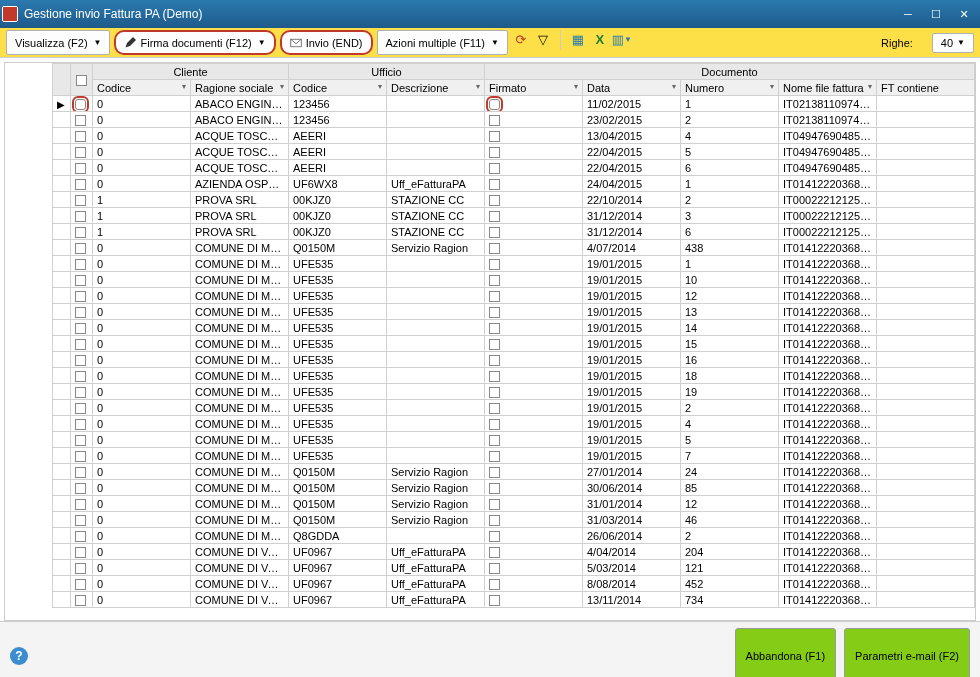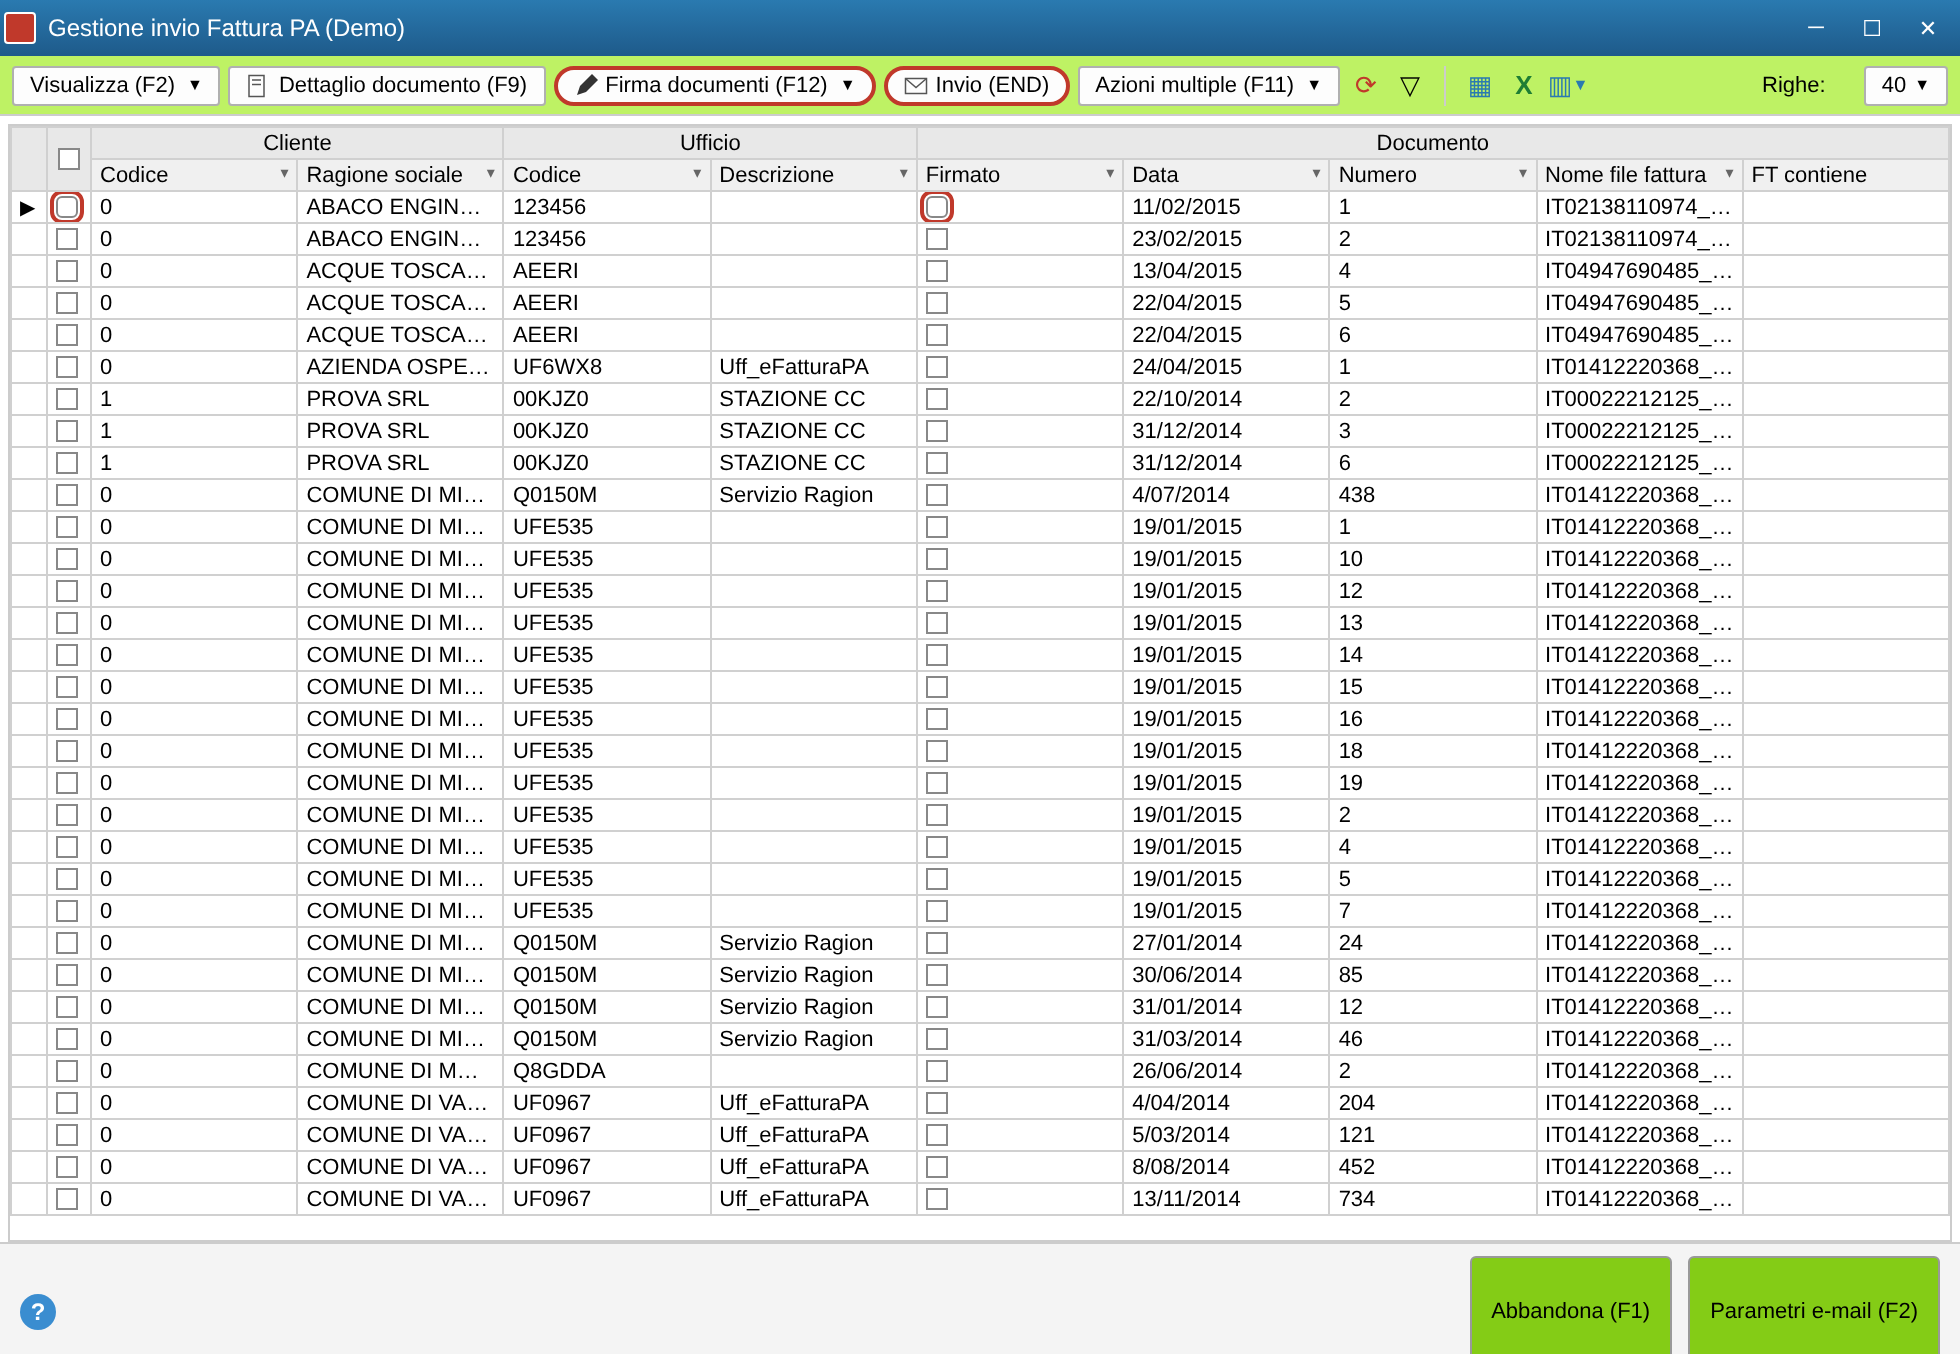--- a/index.html
+++ b/index.html
@@ -3,29 +3,29 @@
 <meta charset="utf-8">
 <style>
 * { box-sizing: border-box; margin: 0; padding: 0; }
 body { font-family: "Segoe UI", Tahoma, sans-serif; font-size: 11px; background: #fff; width: 980px; height: 677px; overflow: hidden; }
 
 .titlebar { background: linear-gradient(#2a7ab0, #1e5a8a); color: #fff; height: 28px; display: flex; align-items: center; padding: 0 2px; }
 .titlebar .app-icon { width: 16px; height: 16px; background: #c0392b; border: 1px solid #fff; border-radius: 2px; margin-right: 6px; }
 .titlebar .title { flex: 1; font-size: 12px; }
 .titlebar .win-btn { width: 28px; height: 20px; display: flex; align-items: center; justify-content: center; color: #fff; cursor: pointer; }
 
-.toolbar { background: #bef264; border-bottom: 1px solid #ccc; height: 30px; display: flex; align-items: center; padding: 2px 6px; gap: 4px; }
+.toolbar { background: #fde047; border-bottom: 1px solid #ccc; height: 30px; display: flex; padding: 2px 6px; gap: 4px; }
 .tbtn { border: 1px solid #b0b0b0; background: #fdfdfd; padding: 3px 8px; border-radius: 2px; cursor: pointer; display: inline-flex; align-items: center; gap: 4px; font-size: 11px; white-space: nowrap; }
 .tbtn .caret { font-size: 8px; margin-left: 2px; }
 .tbtn.highlight { border: 2px solid #c0392b; border-radius: 10px; padding: 2px 8px; }
 .tbar-sep { width: 1px; height: 20px; background: #ccc; margin: 0 4px; }
 .tbar-icon { width: 18px; height: 18px; display: inline-flex; align-items: center; justify-content: center; cursor: pointer; font-size: 13px; }
 .tbar-right { margin-left: auto; display: flex; align-items: center; gap: 19px; }
 
-.grid-wrap { position: relative; height: 559px; overflow: hidden; border: 1px solid #ccc; margin: 4px; }
+.grid-wrap { position: relative; height: 559px; overflow: hidden; border: 1px solid #ccc; margin: 4px; padding-left: 47px; }
 .grid-scroll { overflow: auto; height: 100%; }
 table.grid { border-collapse: collapse; width: 100%; table-layout: fixed; }
 table.grid th, table.grid td { border: 1px solid #d0d0d0; padding: 1px 4px; font-size: 11px; text-align: left; white-space: nowrap; overflow: hidden; text-overflow: ellipsis; height: 16px; }
 table.grid th { background: #f0f0f0; font-weight: normal; position: sticky; top: 0; z-index: 2; }
 table.grid tr.group-hdr th { text-align: center; background: #e8e8e8; font-weight: normal; }
 .col-sel { width: 22px; text-align: center; }
 .col-row { width: 18px; }
 .col-codice { width: 48px; text-align: right; }
 .col-rag { width: 195px; }
 .col-ucod { width: 58px; }
@@ -58,28 +58,20 @@
   <span class="title">Gestione invio Fattura PA  (Demo)</span>
   <span class="win-btn">─</span>
   <span class="win-btn">☐</span>
   <span class="win-btn">✕</span>
 </div>
 
 <div class="toolbar">
   <span class="tbtn">
       <span>Visualizza (F2)</span>
       <span class="caret">▼</span>
-    </span>
-  <span class="tbtn">
-      <svg class="mini" viewBox="0 0 16 16">
-        <rect x="2" y="1" width="10" height="14" fill="none" stroke="#555"></rect>
-        <line x1="4" y1="4" x2="10" y2="4" stroke="#555"></line>
-        <line x1="4" y1="7" x2="10" y2="7" stroke="#555"></line>
-      </svg>
-      <span>Dettaglio documento (F9)</span>
     </span>
   <span class="tbtn highlight">
       <svg class="mini" viewBox="0 0 16 16">
         <path d="M2 14 L4 8 L12 0 L16 4 L8 12 Z" fill="#333"></path>
       </svg>
       <span>Firma documenti (F12)</span>
       <span class="caret">▼</span>
     </span>
   <span class="tbtn highlight">
       <svg class="mini" viewBox="0 0 16 16">

